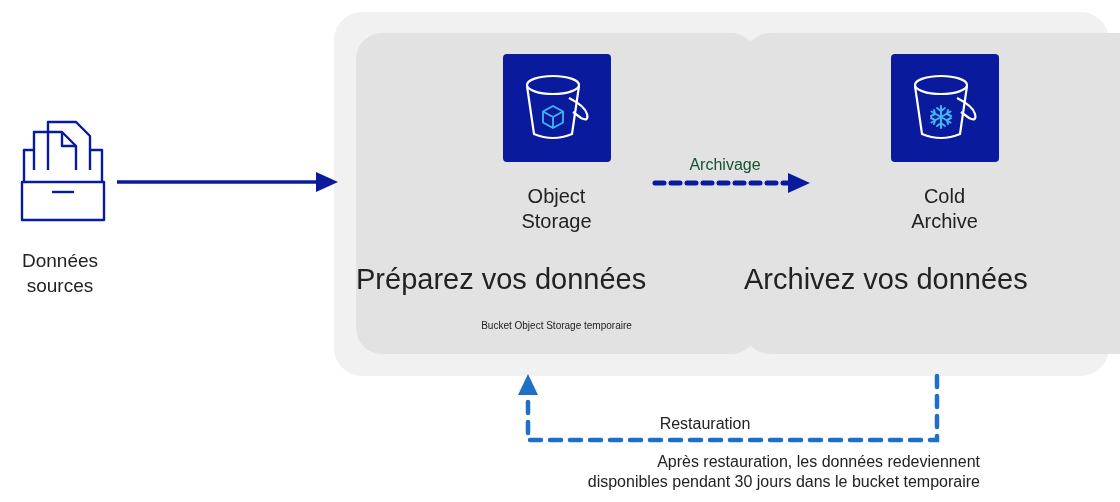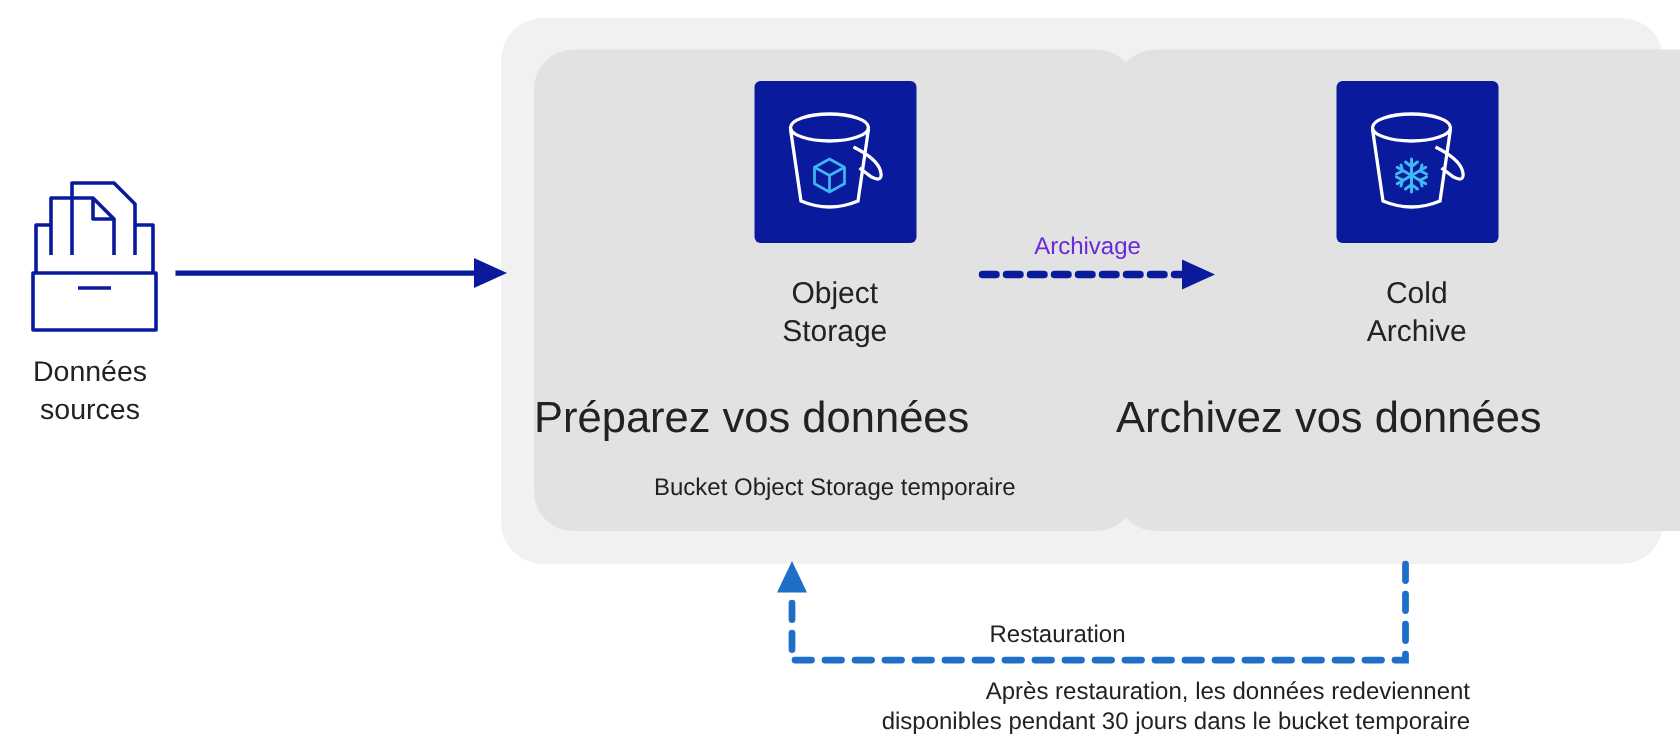--- a/index.html
+++ b/index.html
@@ -11,25 +11,25 @@
   .card.left { left:356px; }
   .card.right { left:744px; }
   .tile { position:absolute; top:21px; left:50%; margin-left:-54px; width:108px; height:108px;
           background:#0a1a9c; border-radius:4px; }
   .svc-name { position:absolute; top:151px; left:0; width:100%; text-align:center;
               font-size:20px; line-height:25px; color:#222; }
   .svc-name span { display:block; }
   .card-title { position:absolute; top:230px; left:0; width:100%; text-align:left;
                 font-size:29px; color:#222; }
   .card-desc { position:absolute; top:283px; left:0; width:100%; text-align:center;
-               font-size:16px; line-height:20px; color:#222; }
+               font-size:10px; line-height:20px; color:#222; }
   .card-desc span { display:block; }
-  .src-label { left:5px; top:236px; width:110px; text-align:center; font-size:19px; line-height:25px; color:#222; }
+  .src-label { left:5px; top:248px; width:110px; text-align:center; font-size:19px; line-height:25px; color:#222; }
   .src-label span { display:block; }
-  .arch-label { left:660px; top:156px; width:130px; text-align:center; font-size:16px; color:#6d28d9; }
+  .arch-label { left:660px; top:156px; width:130px; text-align:center; font-size:16px; color:#14532d; }
   .rest-label { left:600px; top:415px; width:210px; text-align:center; font-size:16px; color:#222; }
   .rest-note { left:480px; top:452px; width:500px; text-align:right; font-size:16px; line-height:20px; color:#222; }
   .rest-note span { display:block; }
   svg.overlay { position:absolute; left:0; top:0; }
 </style>
 </head>
 <body>
 
 <div class="abs outer"></div>
 

